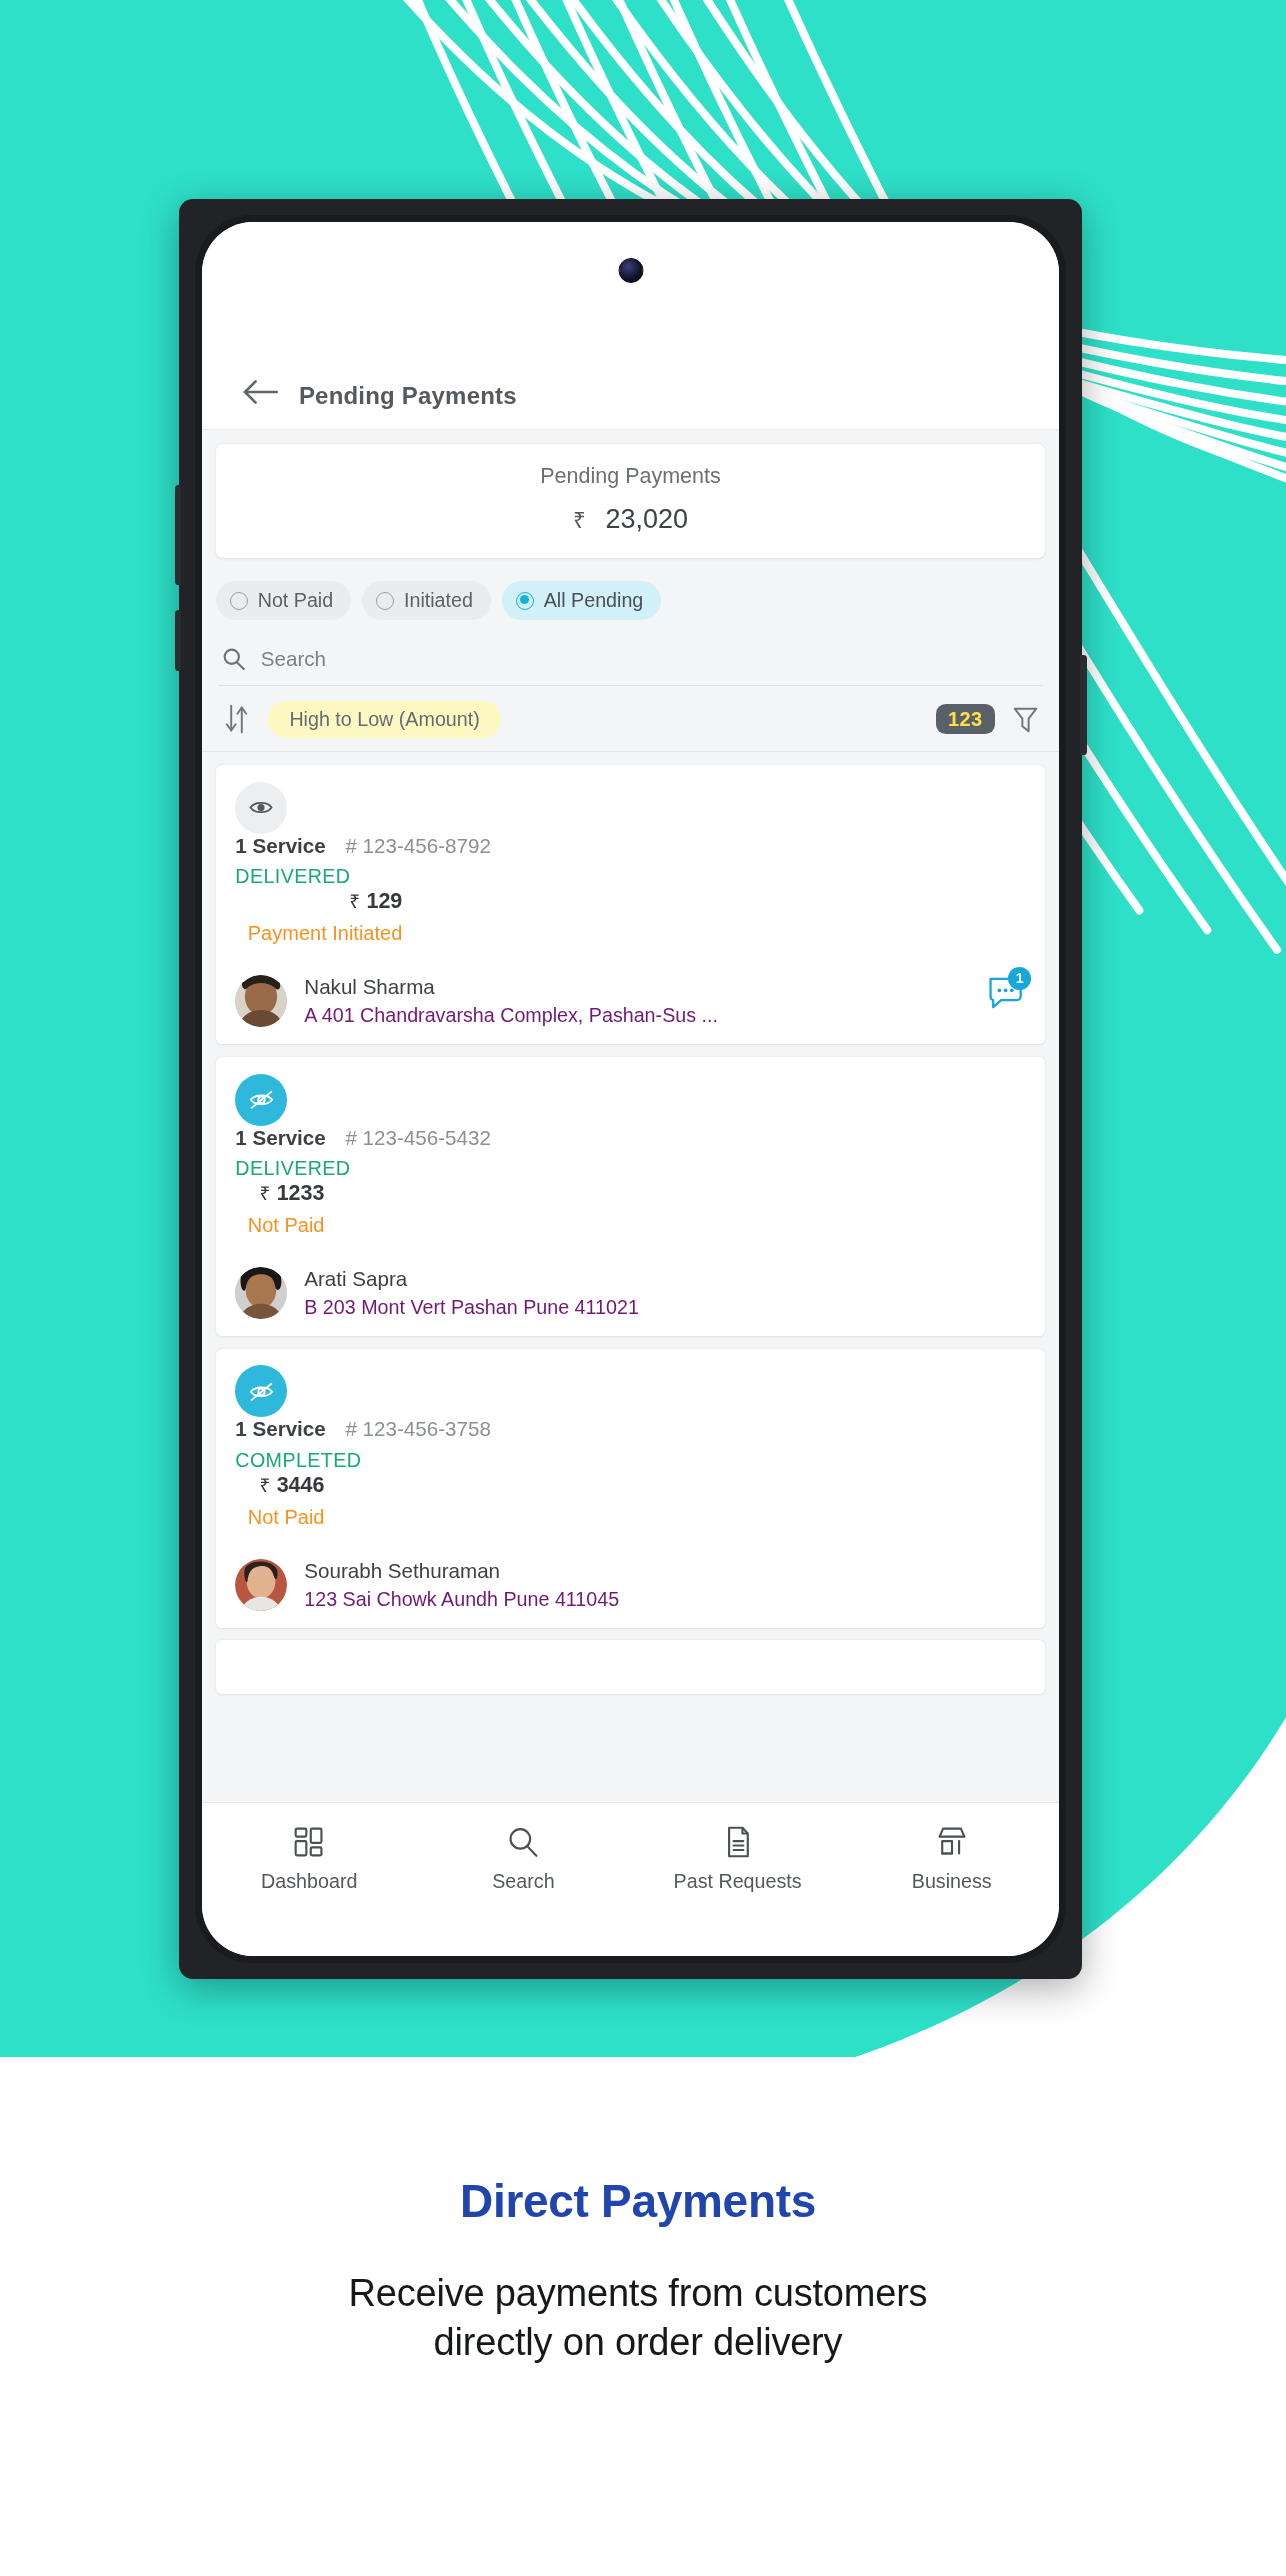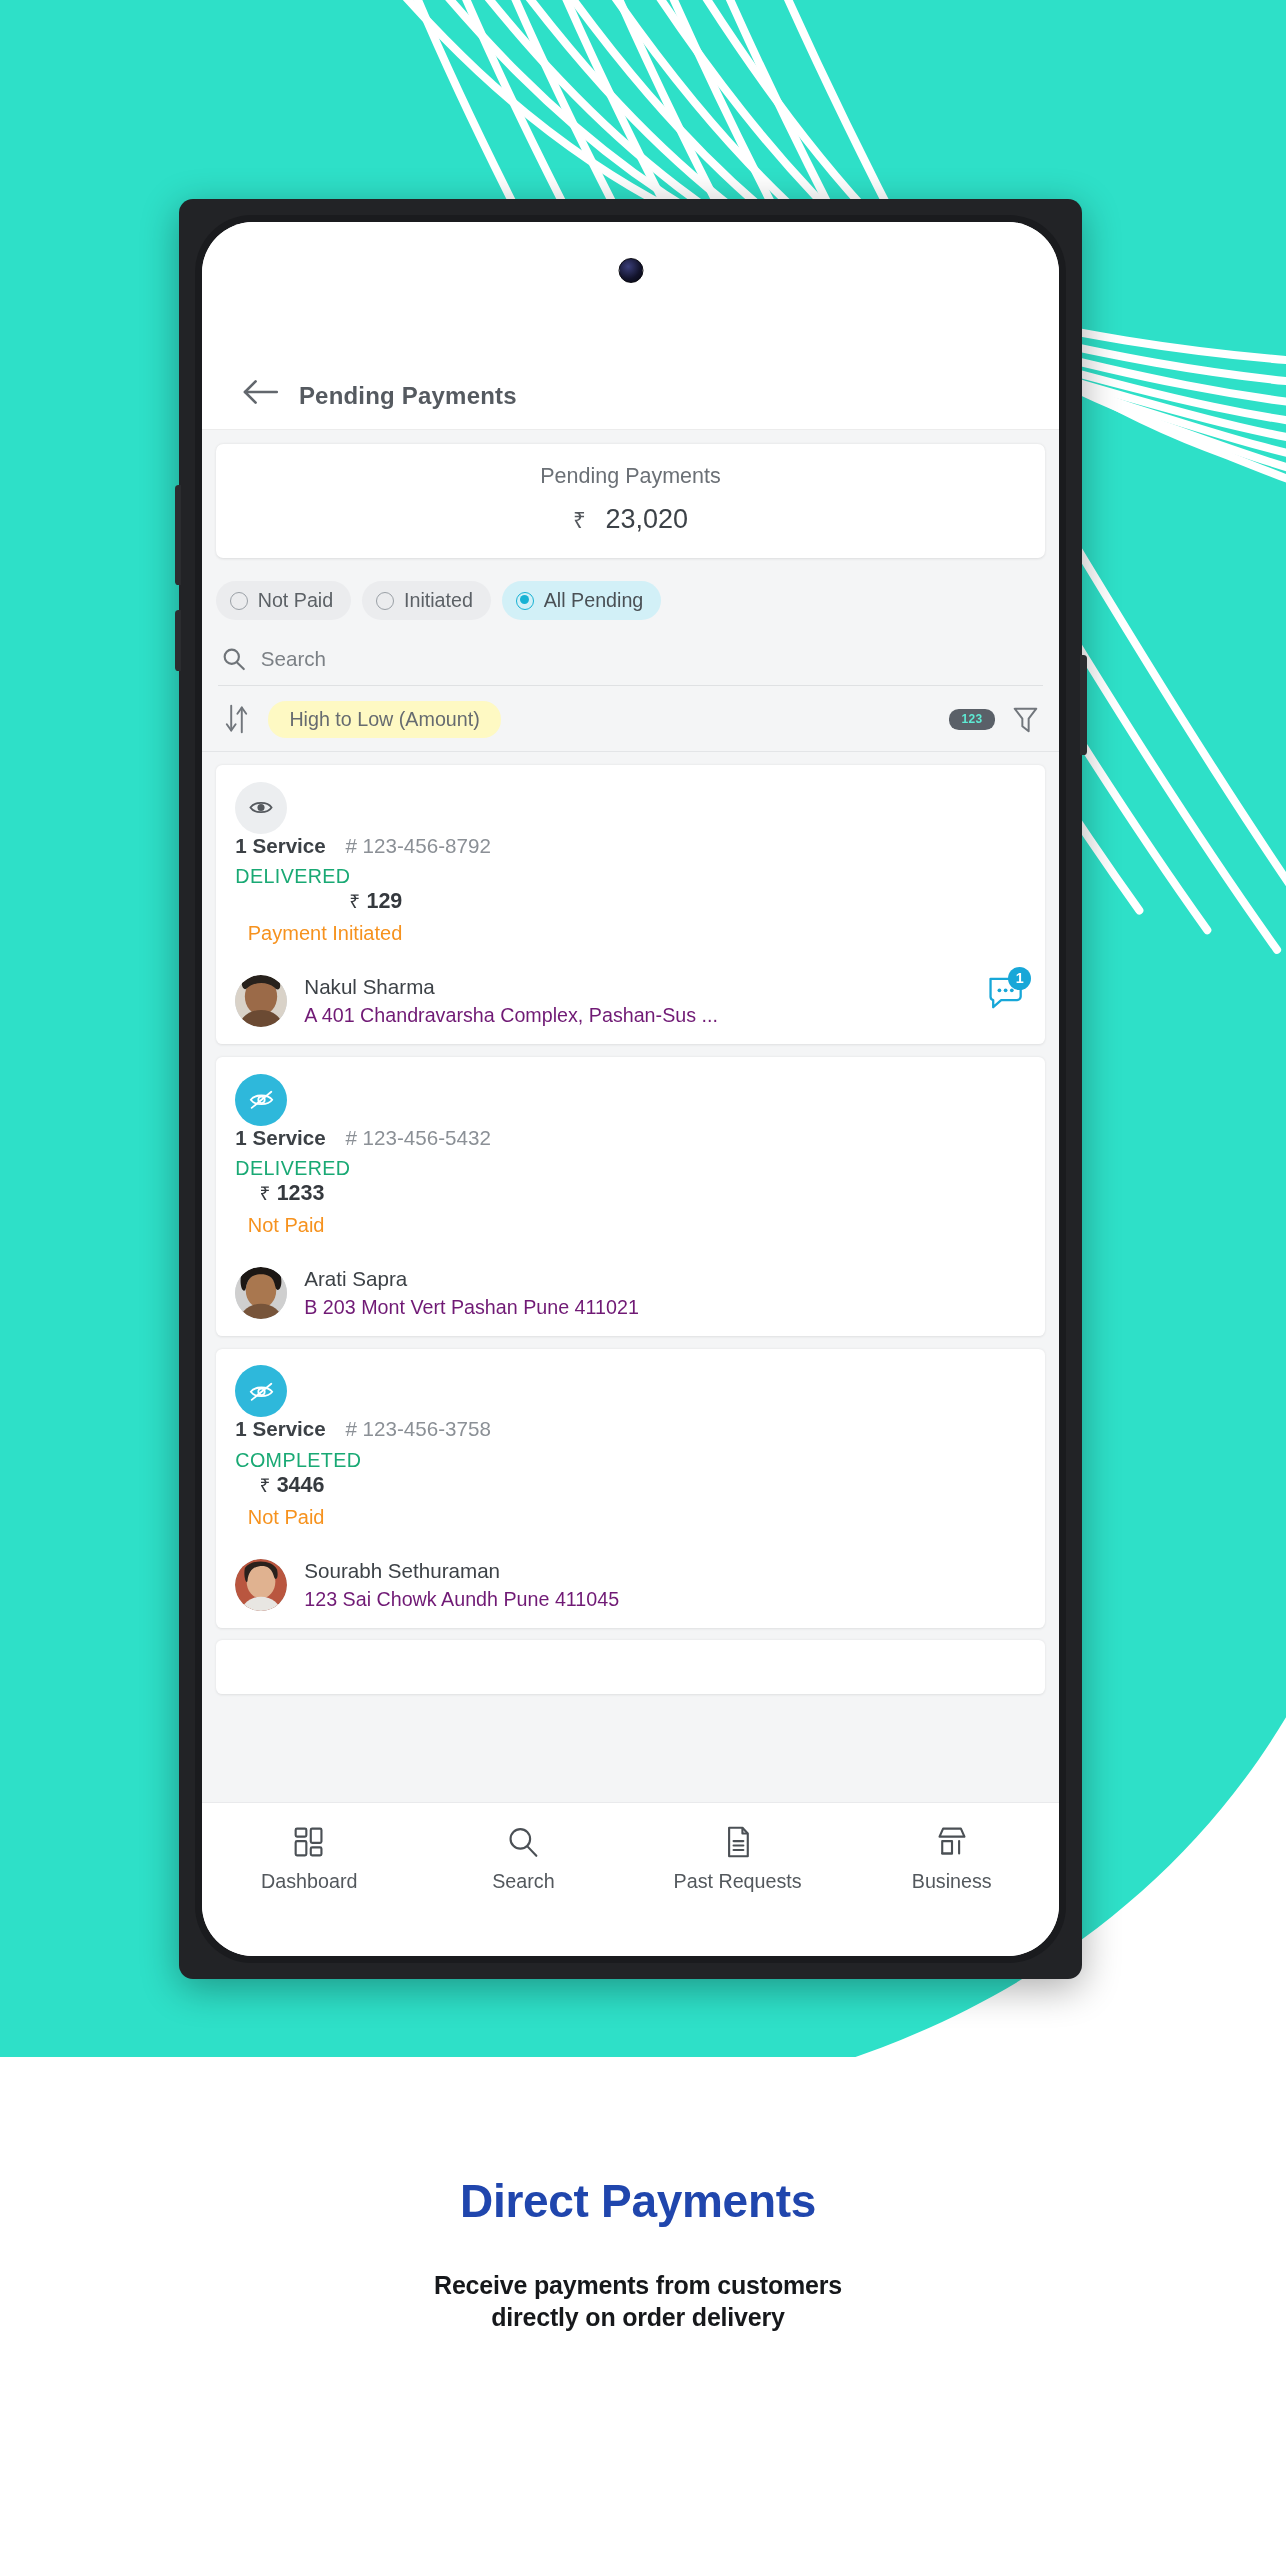--- a/index.html
+++ b/index.html
@@ -132,22 +132,22 @@
     padding:14.3px 19.7px 13.4px 23px;
     border-bottom:0.9px solid #e3e5e7;
   }
   .sort-ico{ margin-right:19.7px; cursor:pointer; }
   .sort-chip{
     background:#fef9c3; border-radius:18px; padding:7.2px 21.5px;
     font-size:19.7px; color:#666b70; cursor:pointer;
   }
   .sort-right{ margin-left:auto; display:flex; align-items:center; gap:17px;}
   .count-badge{
-    background:#5a6068; color:#5eead4; border-radius:9.8px;
-    font-size:12px; font-weight:bold; padding:3.6px 12.5px; letter-spacing:0.4px;
+    background:#5a6068; color:#fde047; border-radius:9.8px;
+    font-size:20px; font-weight:bold; padding:3.6px 12.5px; letter-spacing:0.4px;
   }
 
   
   .list{ padding:0 0 0 0; }
   .pay-card{
     background:#fff; margin:12.5px 13.4px 0 13.4px; border-radius:6.3px;
     box-shadow:0 0.9px 2.7px rgba(0,0,0,.09);
     padding:15px 19.7px 17px 19.7px;
   }
   .pay-top{ display:flex; align-items:flex-start;flex-direction:column; }
@@ -201,21 +201,21 @@
 
   
   .marketing{
     position:absolute; left:0; top:2174px; width:1276px;
     text-align:center;
   }
   .m-title{
     font-size:46px; font-weight:bold; color:#2046ad; letter-spacing:-0.3px;
   }
   .m-sub{
-    margin-top:41px; font-size:25px; font-weight:bold; color:#16181b;
+    margin-top:41px; font-size:38px; font-weight:normal; color:#16181b;
     line-height:1.28; letter-spacing:-0.2px;text-align:center;
   }
 </style>
 </head>
 <body>
 
 <div class="bg-teal">
   <svg width="1286" height="2057" viewBox="0 0 1438 2300">
     <g fill="none" stroke="#ffffff" stroke-width="9" stroke-linecap="round">
       <path d="M430 -30 C 560 120, 720 260, 1010 330 C 1200 375, 1330 395, 1470 405"></path>

